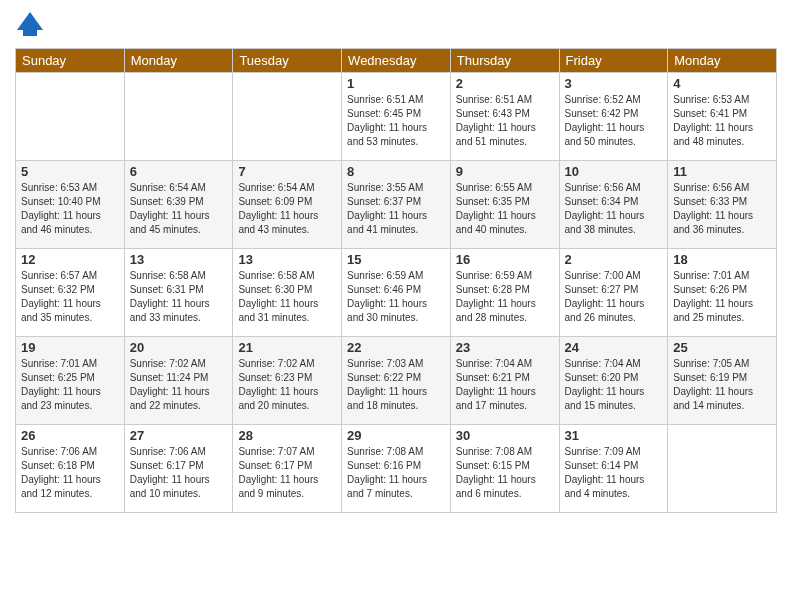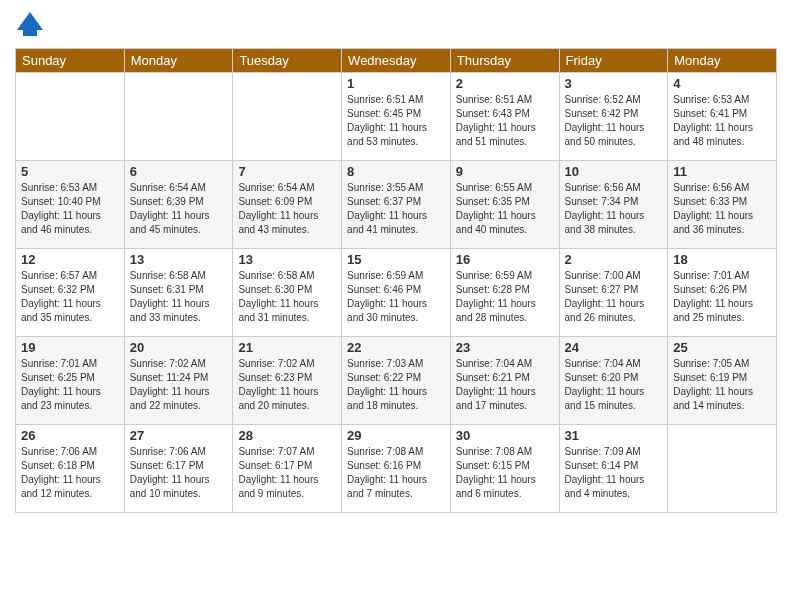--- a/index.html
+++ b/index.html
@@ -197,21 +197,21 @@
           <td>
             <span class="day-number">9</span>
             <div class="day-info">Sunrise: 6:55 AM
 Sunset: 6:35 PM
 Daylight: 11 hours
 and 40 minutes.</div>
           </td>
           <td>
             <span class="day-number">10</span>
             <div class="day-info">Sunrise: 6:56 AM
-Sunset: 7:34 PM
+Sunset: 6:34 PM
 Daylight: 11 hours
 and 38 minutes.</div>
           </td>
           <td>
             <span class="day-number">11</span>
             <div class="day-info">Sunrise: 6:56 AM
 Sunset: 6:33 PM
 Daylight: 11 hours
 and 36 minutes.</div>
           </td>

